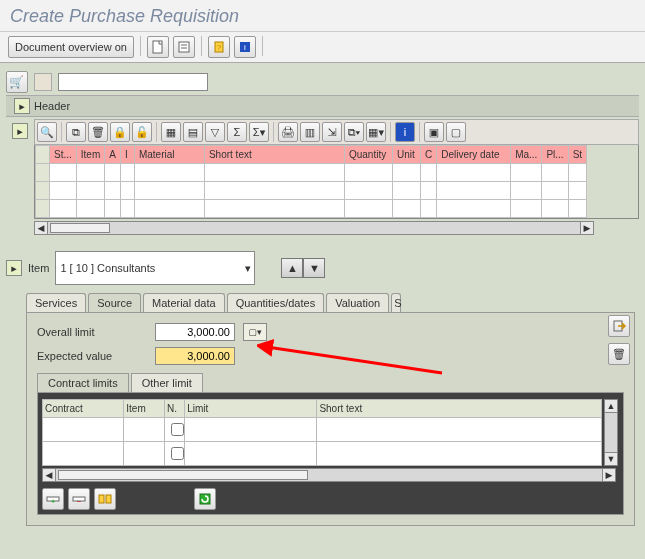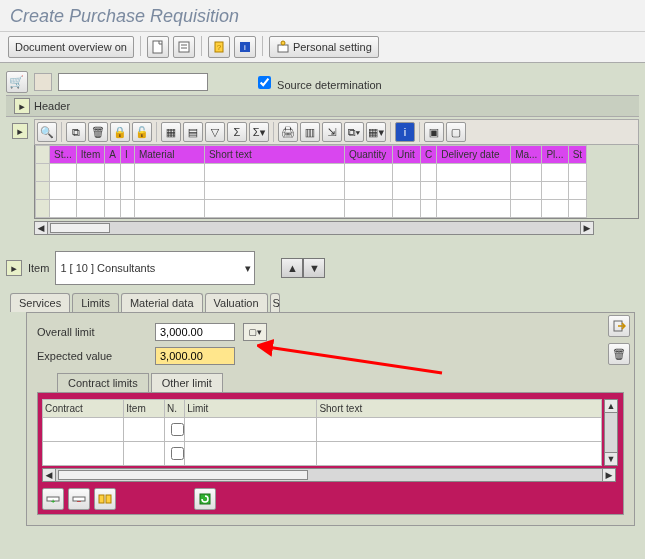--- a/index.html
+++ b/index.html
@@ -143,21 +143,21 @@
   table.data th, table.data td {
     border: 1px solid #c0c0c0;
     padding: 2px 4px;
     height: 18px;
     font-size: 10px;
     overflow: hidden;
     white-space: nowrap;
     text-align: left;
   }
   table.data th {
-    background: #d946ef;
+    background: #fca5a5;
     font-weight: normal;
   }
   .hscroll {
     display: flex;
     align-items: center;
     margin-top: 2px;
     width: 560px;
     margin-left: 28px;
   }
   .sbtn {
@@ -215,21 +215,21 @@
     border: 1px solid #777;
     background: linear-gradient(#f0f0f0,#d0d0d0);
     display: flex;
     align-items: center;
     justify-content: center;
     cursor: pointer;
   }
   .tabs {
     display: flex;
     margin-top: 6px;
-    margin-left: 4px;
+    margin-left: 20px;
   }
   .tab {
     padding: 3px 8px;
     border: 1px solid #999;
     border-bottom: none;
     background: #e6e6dc;
     margin-right: 2px;
     border-radius: 3px 3px 0 0;
     cursor: pointer;
     font-size: 11px;
@@ -250,20 +250,21 @@
     align-items: center;
     gap: 8px;
     margin-bottom: 6px;
   }
   .form-label { width: 110px; }
   .val-field {
     background: #fff;
     border: 1px solid #888;
     height: 18px;
     width: 80px;
+    text-align: right;
     padding: 0 4px;
   }
   .val-field.highlight {
     background: #ffe68c;
   }
   .unit-lookup {
     border: 1px solid #888;
     height: 18px;
     width: 24px;
     background: #efefe4;
@@ -281,24 +282,24 @@
     margin-top: 8px;
   }
   .subtab {
     padding: 3px 10px;
     border: 1px solid #999;
     border-bottom: none;
     background: #e6e6dc;
     margin-right: 2px;
     cursor: pointer;
   }
-  .subtab.active { background: #d4d8c8; margin-left: 20px; }
+  .subtab.active { background: #d4d8c8; }
   .subbody {
     border: 1px solid #999;
-    background: #be185d;
+    background: #404040;
     padding: 6px 4px 4px;
   }
   .mini-table {
     border-collapse: collapse;
     width: 560px;
     background: #fff;
     table-layout: fixed;
   }
   .mini-table th, .mini-table td {
     border: 1px solid #bbb;
@@ -352,38 +353,28 @@
         <text x="7" y="10" font-size="8" text-anchor="middle" fill="#b08000">?</text>
       </svg>
   </span>
   <span class="btn icon-only">
     <svg class="ico" viewBox="0 0 14 14">
         <rect x="2" y="2" width="10" height="10" fill="#2050c0"></rect>
         <text x="7" y="10" font-size="8" text-anchor="middle" fill="#fff">i</text>
       </svg>
   </span>
   <span class="sep"></span>
-  <span class="btn">
-    <svg class="ico" viewBox="0 0 14 14" style="margin-right:3px">
-        <rect x="2" y="5" width="10" height="7" fill="#fff" stroke="#666"></rect>
-        <circle cx="7" cy="3" r="2" fill="#ffd040" stroke="#b08000"></circle>
-      </svg>
-    <span>Personal setting</span>
-  </span>
 </div>
 
 <div class="workarea">
 
   <div class="row cart-row">
     <span class="btn icon-only cart-icon"></span>
     <span class="input-disabled" style="width:18px"></span>
     <input type="text" class="blank-input" value="" style="">
-    <span class="source-checkbox">
-      <input type="checkbox" checked="" style=""> <span>Source determination</span>
-    </span>
   </div>
 
   <div class="header-label">
     <span class="expand-icon">▸</span>
     <span>Header</span>
   </div>
 
   <div class="grid-wrap">
     <div class="grid-gutter">
       <span class="expand-icon">▸</span>
@@ -505,22 +496,23 @@
       <span>▾</span>
     </span>
     <span class="navbtns">
       <span class="navbtn">▲</span>
       <span class="navbtn">▼</span>
     </span>
   </div>
 
   <div class="tabs" id="main-tabs">
       <span class="tab">Services</span>
-      <span class="tab active">Limits</span>
+      <span class="tab active">Source</span>
       <span class="tab">Material data</span>
+      <span class="tab">Quantities/dates</span>
       <span class="tab">Valuation</span>
       <span class="tab" style="width:10px;padding:3px 2px">S</span>
     </div>
 
   <div class="tab-body">
 
     <div class="right-sidebar">
       <span class="btn icon-only">
         <svg class="ico" viewBox="0 0 14 14">
             <rect x="2" y="2" width="8" height="10" fill="none" stroke="#666"></rect>

